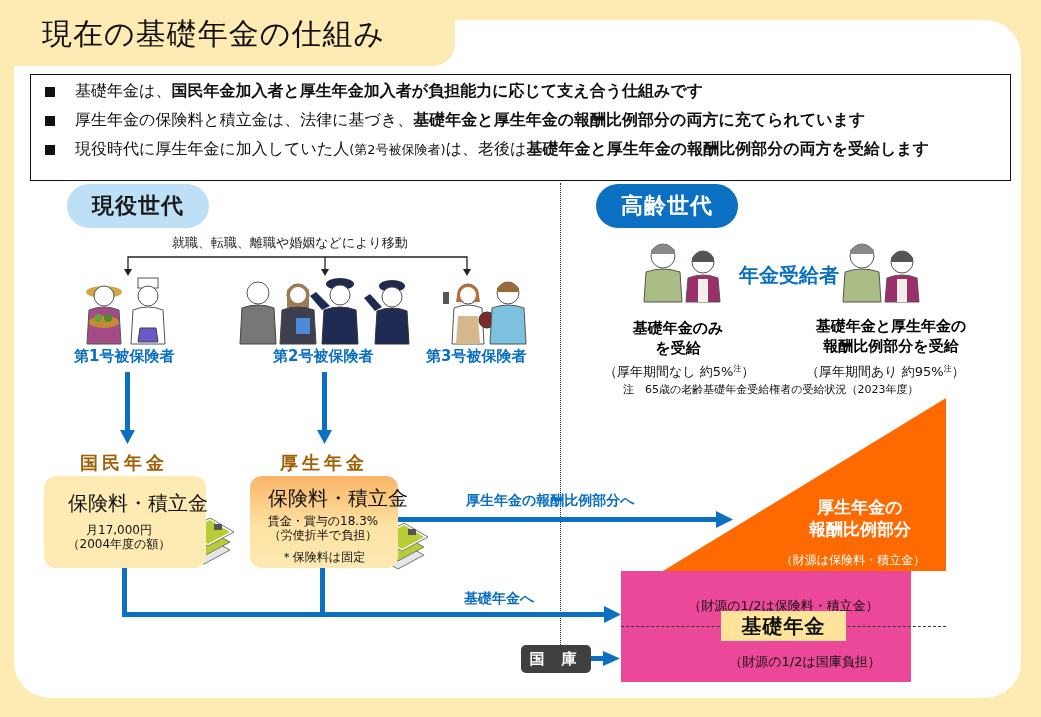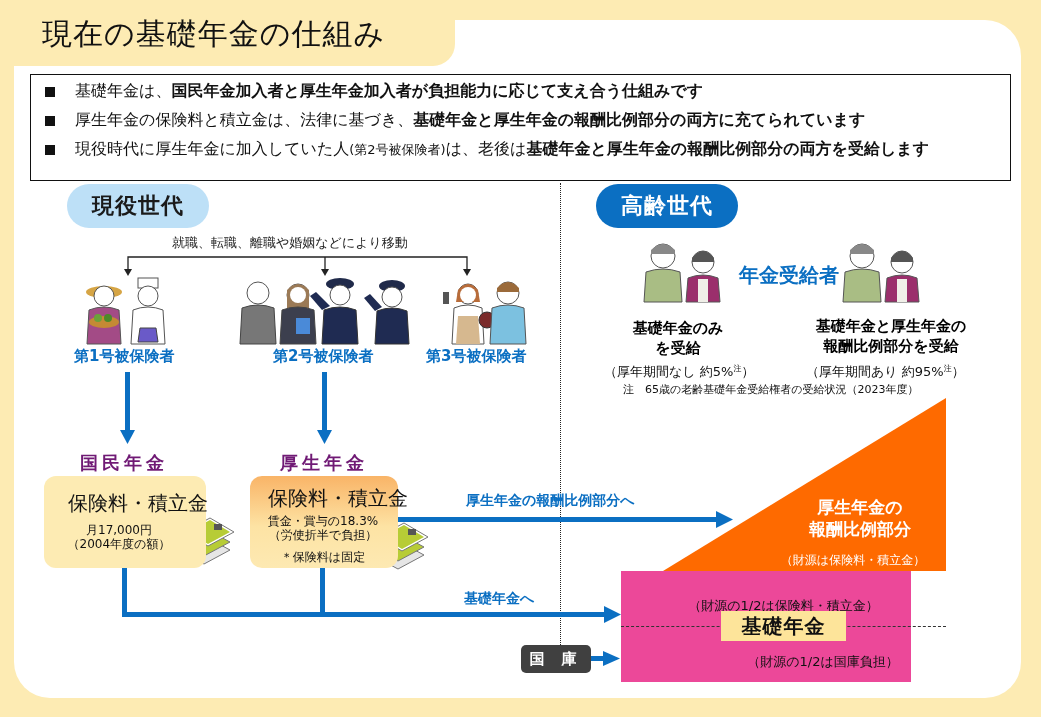--- a/index.html
+++ b/index.html
@@ -13,21 +13,21 @@
   .summary-line { left: 14px; font-size: 16px; white-space: nowrap; color: #111; display: flex; align-items: center; }
   .bullet { display: inline-block; width: 10px; height: 10px; background: #111; margin-right: 20px; }
   .summary-line b { font-weight: bold; }
   .summary-line .small { font-size: 13px; }
   .gen-label { height: 44px; border-radius: 22px; font-size: 22px; font-weight: bold; display: flex; align-items: center; justify-content: center; letter-spacing: 1px; }
   .gen-current { left: 67px; top: 184px; width: 142px; background: #bde0f7; color: #1a1a1a; }
   .gen-senior { left: 596px; top: 184px; width: 142px; background: #0b6fc2; color: #fff; }
   .divider { left: 560px; top: 183px; width: 0; height: 470px; border-left: 1.5px dotted #222; }
   .move-text { left: 172px; top: 234px; font-size: 13px; color: #222; white-space: nowrap; }
   .insured { font-size: 15px; font-weight: bold; color: #0b6fc2; white-space: nowrap; }
-  .fund-title { font-size: 18px; font-weight: bold; color: #701a75; letter-spacing: 4px; white-space: nowrap; }
+  .fund-title { font-size: 18px; font-weight: bold; color: #a16207; letter-spacing: 4px; white-space: nowrap; }
   .box1 { left: 44px; top: 476px; width: 162px; height: 92px; background: #fdebb3; border-radius: 12px; }
   .box2 { left: 250px; top: 476px; width: 148px; height: 92px; background: linear-gradient(#f9b467, #fde3a4 55%, #fde9b2); border-radius: 12px; }
   .box-title { font-size: 20px; color: #111; white-space: nowrap; }
   .box-sub { font-size: 12px; color: #111; white-space: nowrap; text-align: center; line-height: 14px; }
   .arrow-label { font-size: 14px; font-weight: bold; color: #0b6fc2; white-space: nowrap; }
   .orange-txt { color: #000000; font-weight: bold; font-size: 15px; text-align: center; line-height: 20px; white-space: nowrap; }
   .note { font-size: 13px; color: #111; white-space: nowrap; }
   .tiny { font-size: 11px; color: #111; white-space: nowrap; }
   .kiso-box { left: 621px; top: 571px; width: 290px; height: 111px; background: #ec4899; }
   .kiso-line { left: 0; top: 55px; width: 325px; border-top: 1.3px dashed #333; }
@@ -254,14 +254,14 @@
   <div>報酬比例部分</div>
 </div>
 <div class="abs" style="left:760px; top:552px; width:186px; text-align:center; color:#fff; font-size:12px; white-space:nowrap;">（財源は保険料・積立金）</div>
 
 <div class="abs kiso-box">
   <div class="abs kiso-line"></div>
   <div class="abs" style="left:0; top:26px; width:325px; text-align:center; font-size:13px; white-space:nowrap;">（財源の1/2は保険料・積立金）</div>
   <div class="abs kiso-title-wrap">
     <span class="kiso-title">基礎年金</span>
   </div>
-  <div class="abs" style="left:18px; top:82px; width:325px; text-align:center; font-size:13px; white-space:nowrap;padding-left:43px;">（財源の1/2は国庫負担）</div>
+  <div class="abs" style="left:0; top:82px; width:325px; text-align:center; font-size:13px; white-space:nowrap;padding-left:43px;">（財源の1/2は国庫負担）</div>
 </div>
 
 </body></html>

